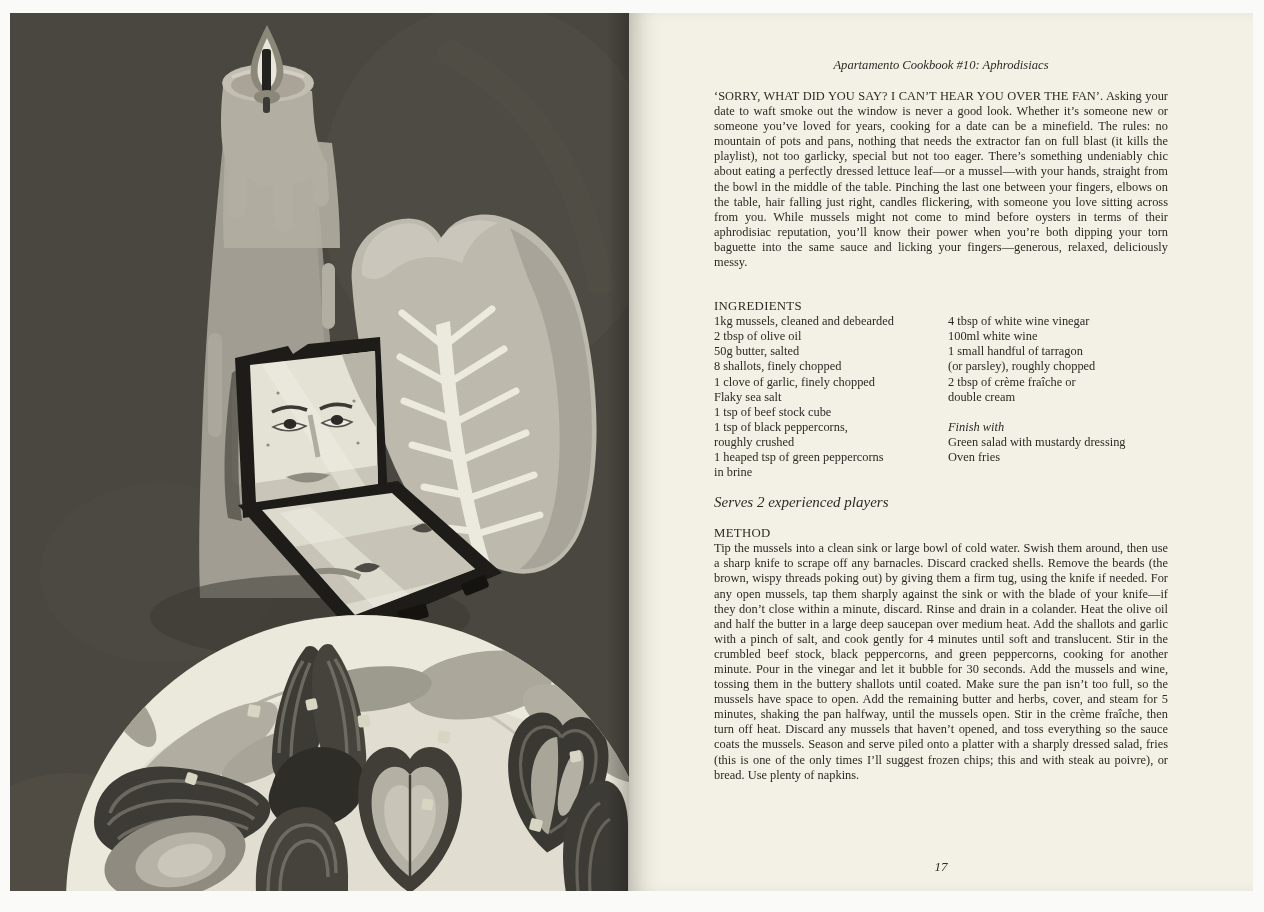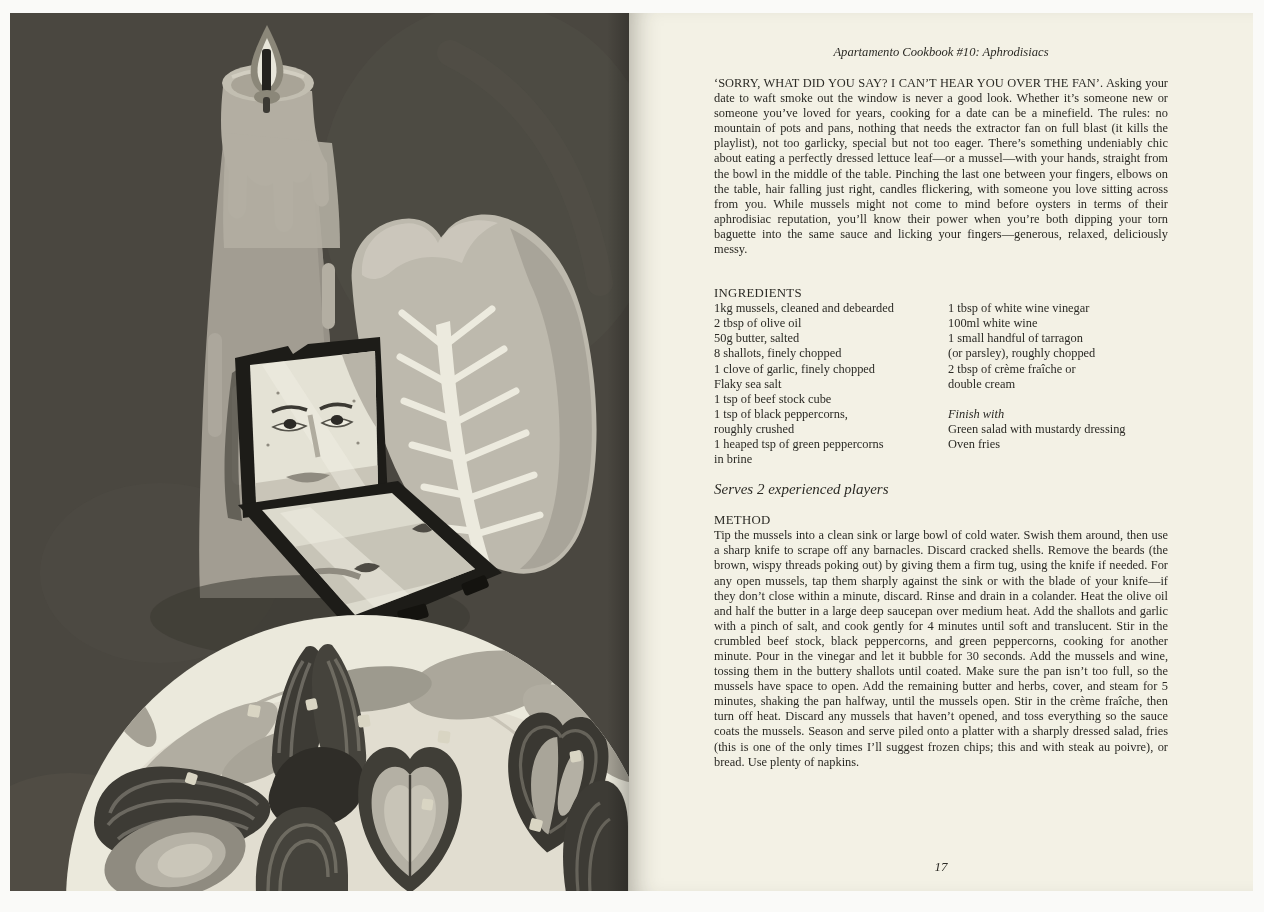--- a/index.html
+++ b/index.html
@@ -3,21 +3,21 @@
 <meta charset="utf-8">
 <style>
   html,body{margin:0;padding:0;background:#fafaf8;}
   .stage{position:relative;width:1264px;height:912px;background:#fafaf8;overflow:hidden;
          font-family:"Liberation Serif",serif;}
   .page{position:absolute;top:13px;height:878px;}
   .page-left{left:10px;width:619px;background:#4a4740;}
   .page-left svg{display:block;}
   .page-right{left:629px;width:624px;background:#f3f1e5;color:#2b2a25;
               box-shadow:inset 22px 0 26px -18px rgba(40,38,30,.35);}
-  .page-inner{position:relative;width:454px;margin:0 auto;padding-top:32px;height:100%;box-sizing:border-box;}
+  .page-inner{position:relative;width:454px;margin:0 auto;padding-top:45px;height:100%;box-sizing:border-box;}
   .t-center{text-align:center;}
   .italic{font-style:italic;}
   .series-title{font-size:12.6px;line-height:15px;font-style:italic;}
   .author{font-size:13.4px;line-height:15px;margin-top:17px;letter-spacing:.6px;}
   .recipe-title{font-size:13.2px;line-height:15px;margin-top:1px;}
   .body-text{font-size:12.4px;line-height:15.1px;text-align:justify;margin:0;}
   .intro{margin-top:16px;}
   .sect-head{font-size:12.8px;line-height:15px;letter-spacing:.3px;}
   .ing-head{margin-top:29px;}
   .ing-cols{display:flex;margin-top:0;}
@@ -251,21 +251,21 @@
           <div>8 shallots, finely chopped</div>
           <div>1 clove of garlic, finely chopped</div>
           <div>Flaky sea salt</div>
           <div>1 tsp of beef stock cube</div>
           <div>1 tsp of black peppercorns,</div>
           <div>roughly crushed</div>
           <div>1 heaped tsp of green peppercorns</div>
           <div>in brine</div>
         </div>
         <div class="ing-col ing-col-right">
-          <div>1 tbsp of white wine vinegar</div>
+          <div>4 tbsp of white wine vinegar</div>
           <div>100ml white wine</div>
           <div>1 small handful of tarragon</div>
           <div>(or parsley), roughly chopped</div>
           <div>2 tbsp of crème fraîche or</div>
           <div>double cream</div>
           <div class="finish-gap"></div>
           <div class="italic">Finish with</div>
           <div>Green salad with mustardy dressing</div>
           <div>Oven fries</div>
         </div>

